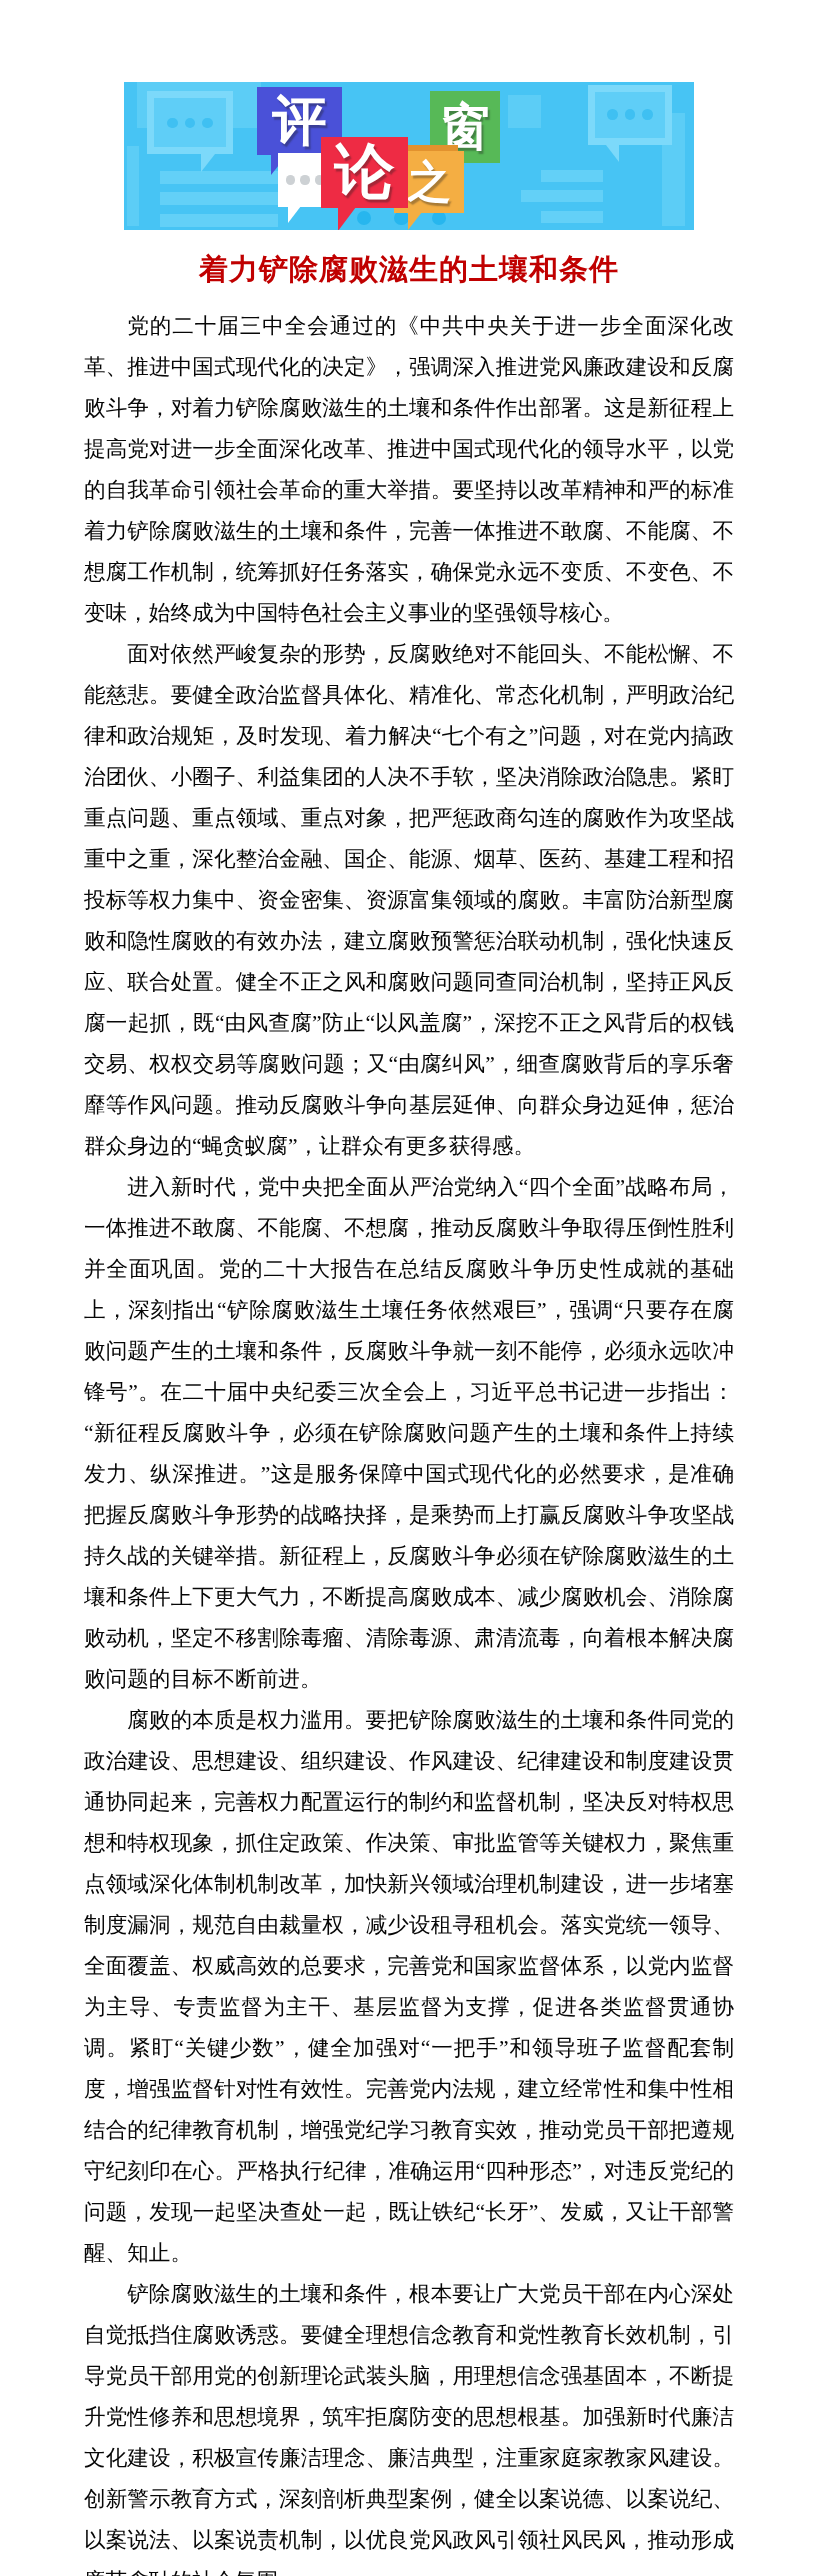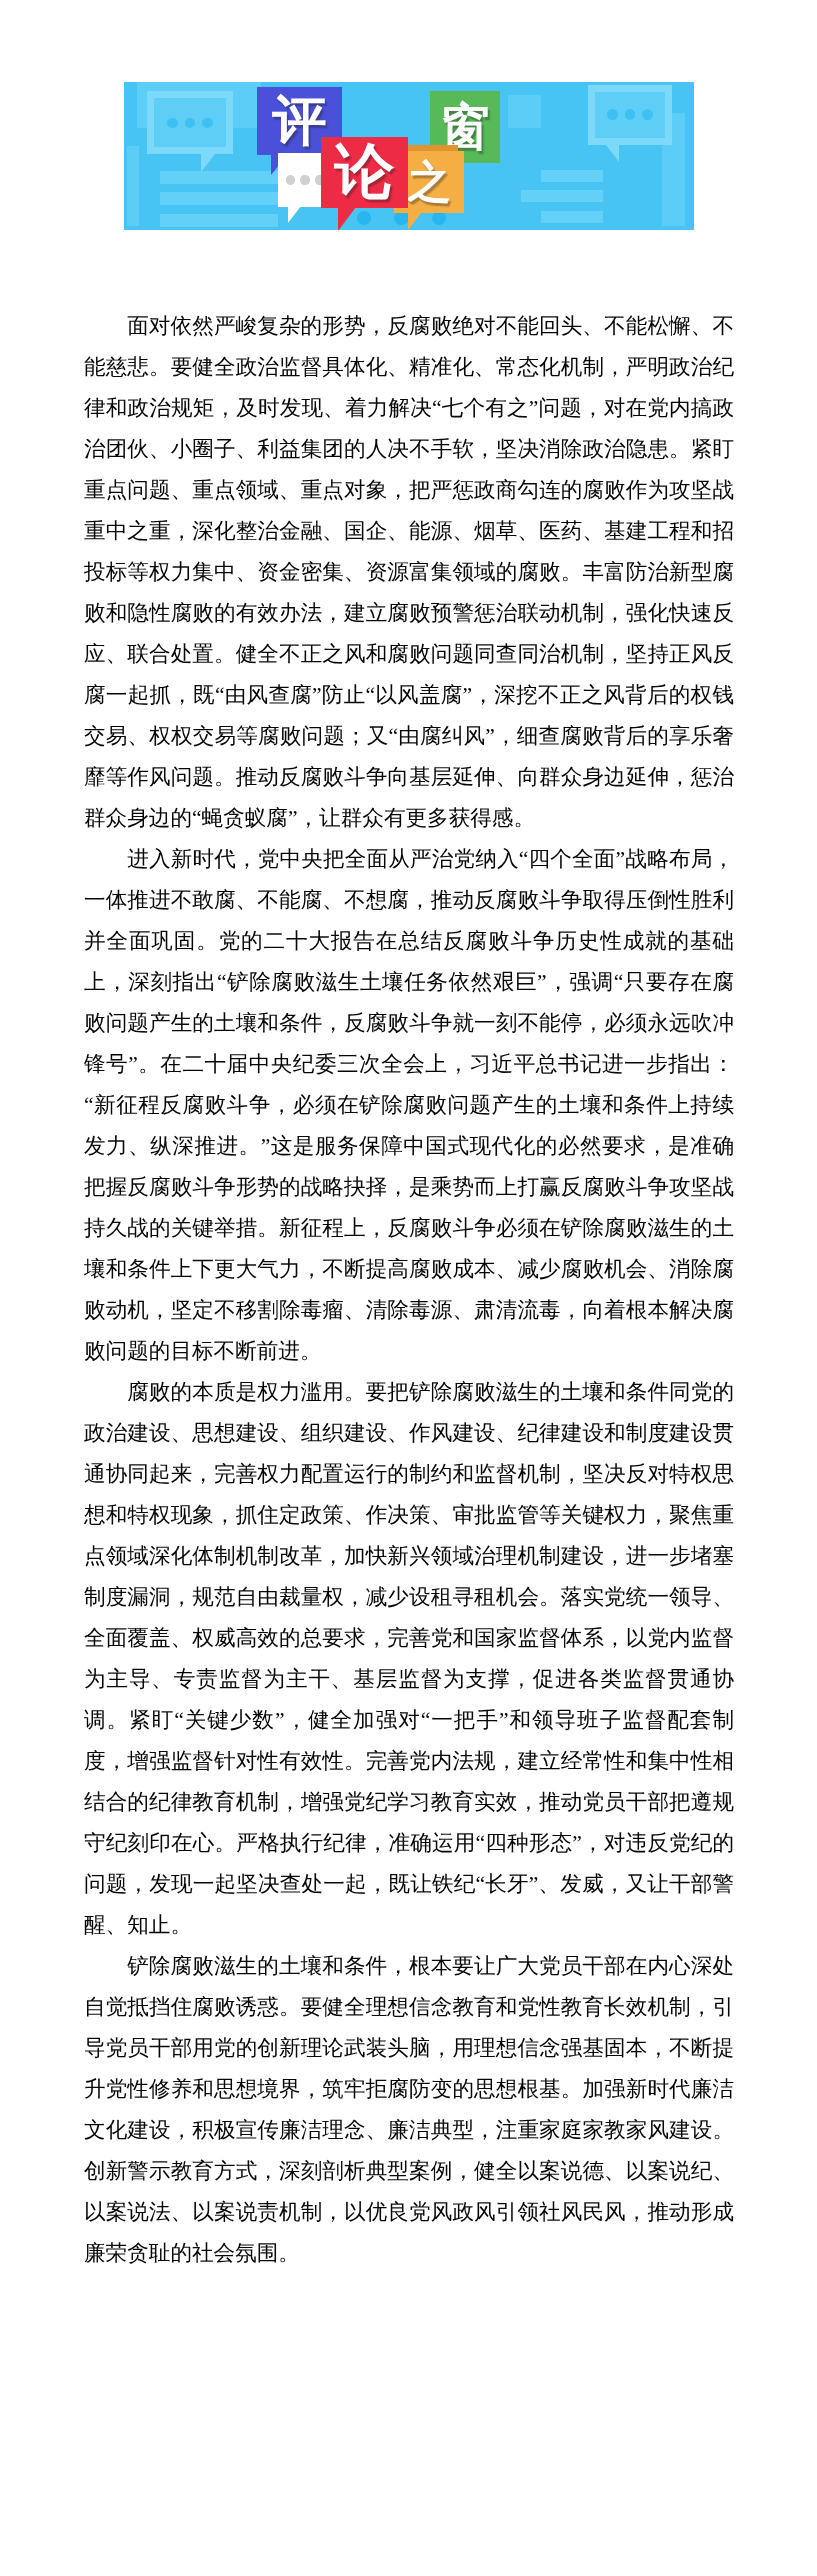--- a/index.html
+++ b/index.html
@@ -124,22 +124,24 @@
       <span class="gdot"></span>
     </div>
     <div class="tail bub-white-tail"></div>
 
     <div class="bubble bub-red">
       <span>论</span>
     </div>
     <div class="tail bub-red-tail"></div>
   </div>
 
+  <h1 class="title">着力铲除腐败滋生的土壤和条件</h1>
 
   <div class="article">
+    <p>党的二十届三中全会通过的《中共中央关于进一步全面深化改革、推进中国式现代化的决定》，强调深入推进党风廉政建设和反腐败斗争，对着力铲除腐败滋生的土壤和条件作出部署。这是新征程上提高党对进一步全面深化改革、推进中国式现代化的领导水平，以党的自我革命引领社会革命的重大举措。要坚持以改革精神和严的标准着力铲除腐败滋生的土壤和条件，完善一体推进不敢腐、不能腐、不想腐工作机制，统筹抓好任务落实，确保党永远不变质、不变色、不变味，始终成为中国特色社会主义事业的坚强领导核心。</p>
     <p>面对依然严峻复杂的形势，反腐败绝对不能回头、不能松懈、不能慈悲。要健全政治监督具体化、精准化、常态化机制，严明政治纪律和政治规矩，及时发现、着力解决“七个有之”问题，对在党内搞政治团伙、小圈子、利益集团的人决不手软，坚决消除政治隐患。紧盯重点问题、重点领域、重点对象，把严惩政商勾连的腐败作为攻坚战重中之重，深化整治金融、国企、能源、烟草、医药、基建工程和招投标等权力集中、资金密集、资源富集领域的腐败。丰富防治新型腐败和隐性腐败的有效办法，建立腐败预警惩治联动机制，强化快速反应、联合处置。健全不正之风和腐败问题同查同治机制，坚持正风反腐一起抓，既“由风查腐”防止“以风盖腐”，深挖不正之风背后的权钱交易、权权交易等腐败问题；又“由腐纠风”，细查腐败背后的享乐奢靡等作风问题。推动反腐败斗争向基层延伸、向群众身边延伸，惩治群众身边的“蝇贪蚁腐”，让群众有更多获得感。</p>
     <p>进入新时代，党中央把全面从严治党纳入“四个全面”战略布局，一体推进不敢腐、不能腐、不想腐，推动反腐败斗争取得压倒性胜利并全面巩固。党的二十大报告在总结反腐败斗争历史性成就的基础上，深刻指出“铲除腐败滋生土壤任务依然艰巨”，强调“只要存在腐败问题产生的土壤和条件，反腐败斗争就一刻不能停，必须永远吹冲锋号”。在二十届中央纪委三次全会上，习近平总书记进一步指出：“新征程反腐败斗争，必须在铲除腐败问题产生的土壤和条件上持续发力、纵深推进。”这是服务保障中国式现代化的必然要求，是准确把握反腐败斗争形势的战略抉择，是乘势而上打赢反腐败斗争攻坚战持久战的关键举措。新征程上，反腐败斗争必须在铲除腐败滋生的土壤和条件上下更大气力，不断提高腐败成本、减少腐败机会、消除腐败动机，坚定不移割除毒瘤、清除毒源、肃清流毒，向着根本解决腐败问题的目标不断前进。</p>
     <p>腐败的本质是权力滥用。要把铲除腐败滋生的土壤和条件同党的政治建设、思想建设、组织建设、作风建设、纪律建设和制度建设贯通协同起来，完善权力配置运行的制约和监督机制，坚决反对特权思想和特权现象，抓住定政策、作决策、审批监管等关键权力，聚焦重点领域深化体制机制改革，加快新兴领域治理机制建设，进一步堵塞制度漏洞，规范自由裁量权，减少设租寻租机会。落实党统一领导、全面覆盖、权威高效的总要求，完善党和国家监督体系，以党内监督为主导、专责监督为主干、基层监督为支撑，促进各类监督贯通协调。紧盯“关键少数”，健全加强对“一把手”和领导班子监督配套制度，增强监督针对性有效性。完善党内法规，建立经常性和集中性相结合的纪律教育机制，增强党纪学习教育实效，推动党员干部把遵规守纪刻印在心。严格执行纪律，准确运用“四种形态”，对违反党纪的问题，发现一起坚决查处一起，既让铁纪“长牙”、发威，又让干部警醒、知止。</p>
     <p>铲除腐败滋生的土壤和条件，根本要让广大党员干部在内心深处自觉抵挡住腐败诱惑。要健全理想信念教育和党性教育长效机制，引导党员干部用党的创新理论武装头脑，用理想信念强基固本，不断提升党性修养和思想境界，筑牢拒腐防变的思想根基。加强新时代廉洁文化建设，积极宣传廉洁理念、廉洁典型，注重家庭家教家风建设。创新警示教育方式，深刻剖析典型案例，健全以案说德、以案说纪、以案说法、以案说责机制，以优良党风政风引领社风民风，推动形成廉荣贪耻的社会氛围。</p>
   </div>
 
 </div>
 
 
 </body></html>

